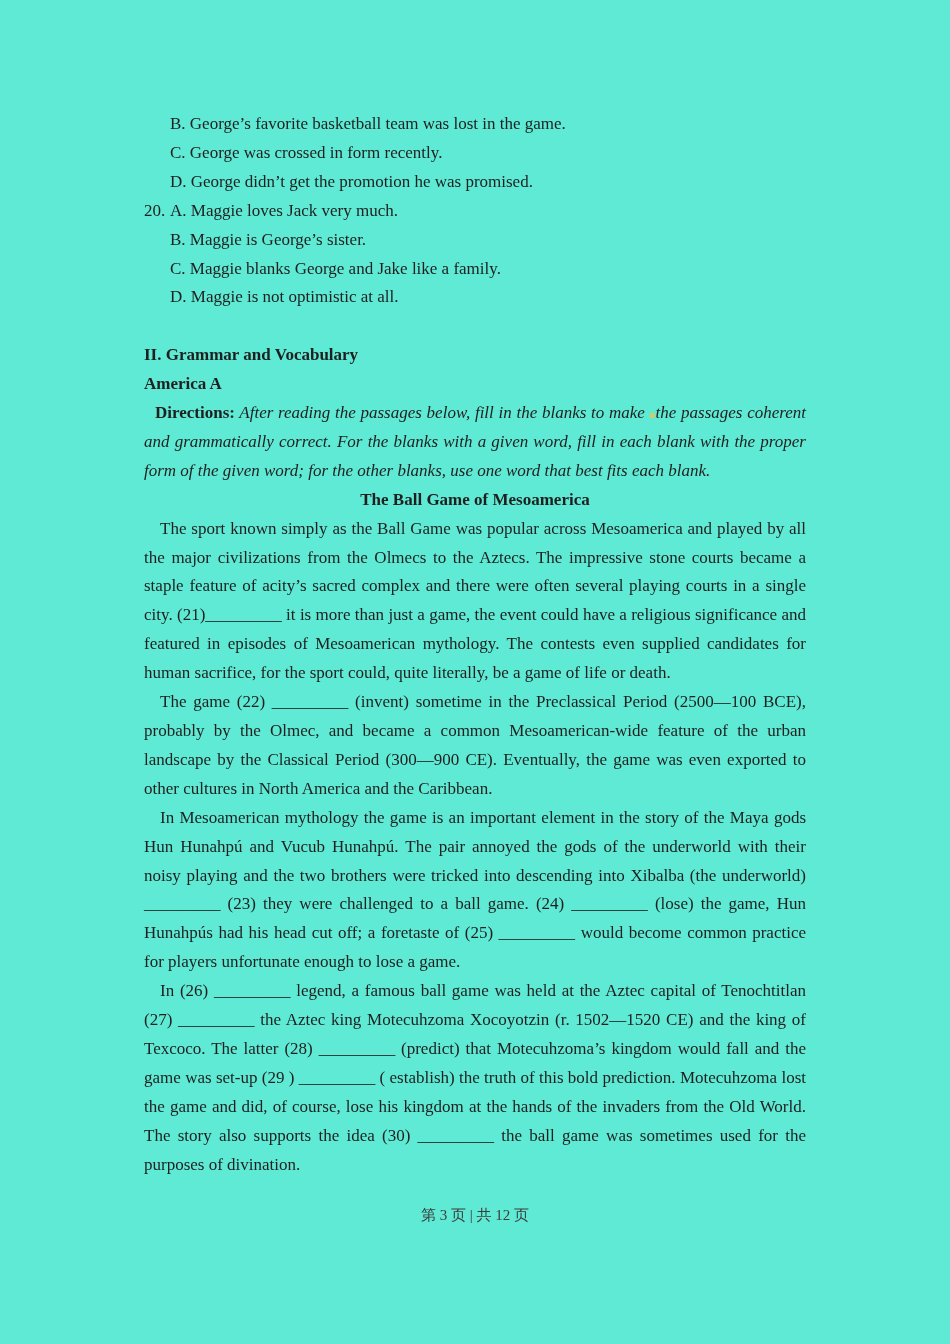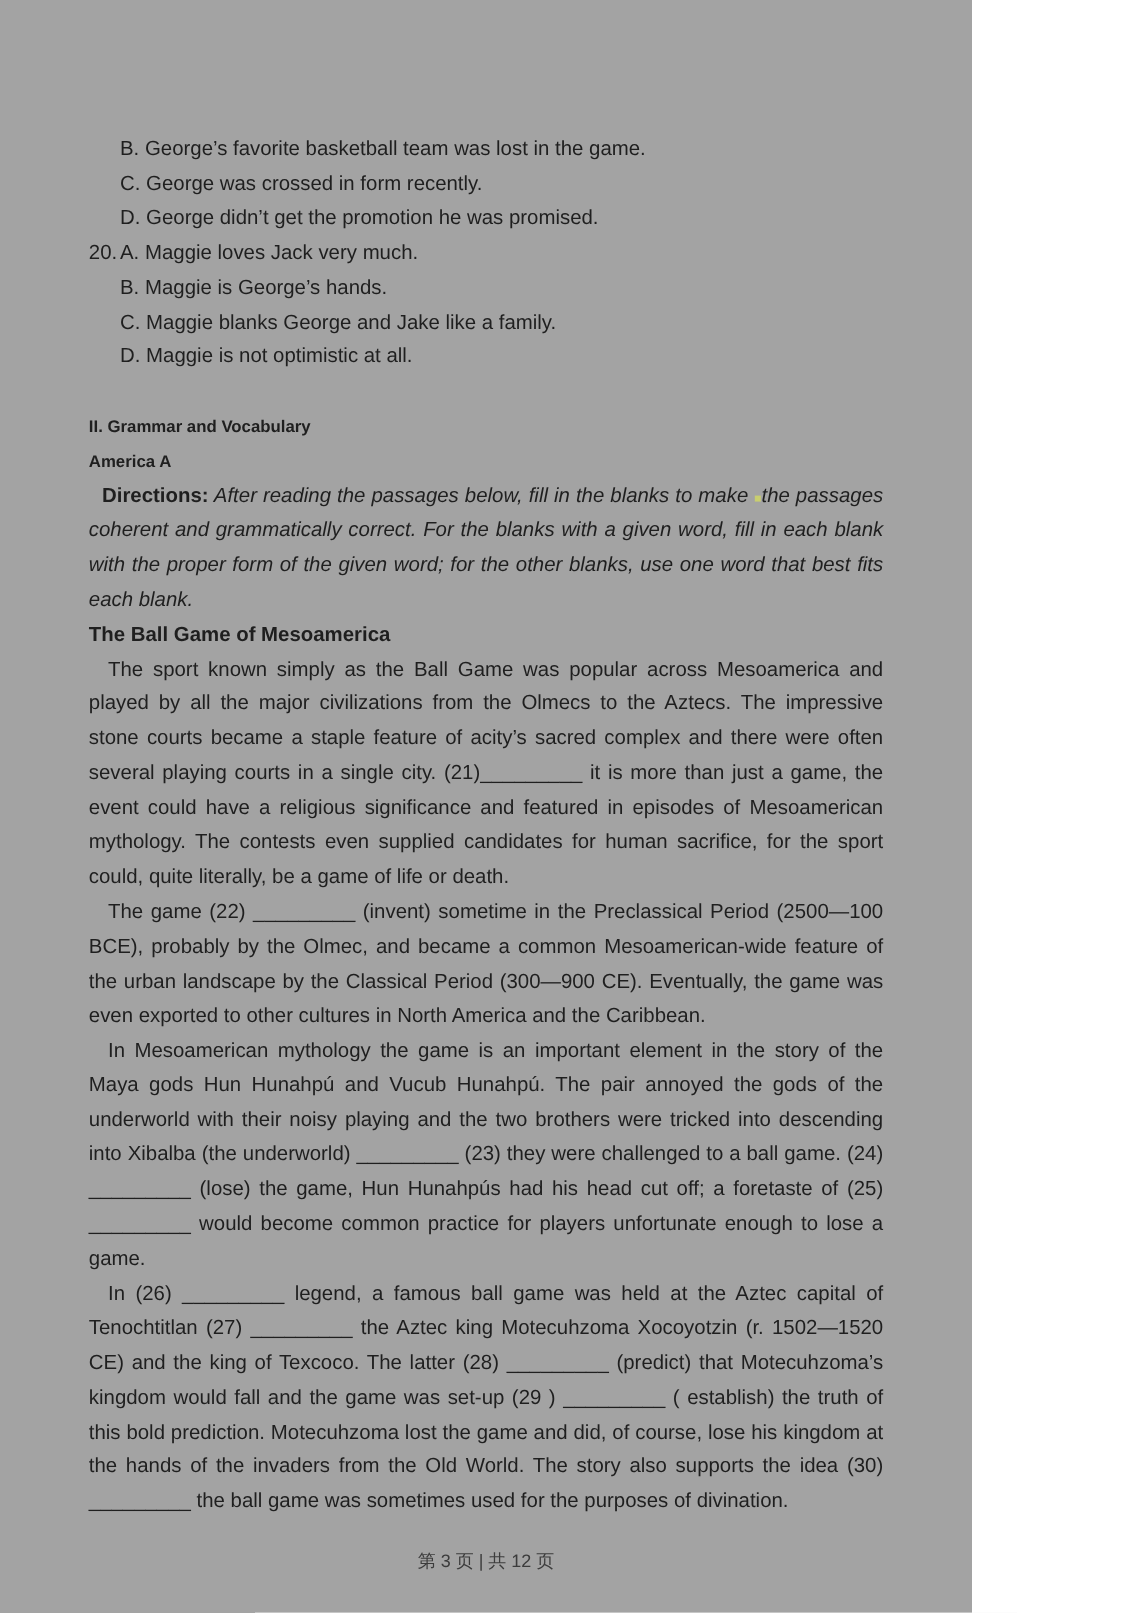--- a/index.html
+++ b/index.html
@@ -1,58 +1,59 @@
 <!DOCTYPE html>
 <html><head>
 <meta charset="utf-8">
 <style>
   * { margin: 0; padding: 0; box-sizing: border-box; }
   html, body { background: #ffffff; }
   .page {
-    width: 810px;
+    width: 950px;
     height: 1344px;
-    background: #a3a3a3;
+    background: #5eead4;
     position: relative;
     overflow: hidden;
-    font-family: Liberation Sans, sans-serif;
+    font-family: Liberation Serif, serif;
     color: #1f1f1f;
   }
   .content {
     width: 662px;
     margin: 0 auto;
     padding-top: 110px;
     font-size: 17px;
     line-height: 28.9px;
   }
   .options-block { text-align: left; }
   .opt-line { display: flex; }
   .opt-num { width: 26px; flex: 0 0 26px; }
   .opt-text { flex: 1; }
   .heading {
     font-weight: bold;
-    font-size: 14px;
+    font-size: 17px;
     line-height: 28.9px;
   }
   .heading-first { margin-top: 28.9px; }
   .directions {
     text-align: justify;
     text-indent: 11px;
   }
   .directions .dir-label { font-weight: bold; font-style: normal; }
   .directions .dir-body { font-style: italic; }
   .artifact-dot {
     display: inline-block;
     width: 5px;
     height: 5px;
     background: #c9ce6f;
     vertical-align: baseline;
     margin-right: 1px;
   }
   .passage-title {
     font-weight: bold;
+    text-align: center;
   }
   .para {
     text-align: justify;
     text-indent: 16px;
   }
   .footer {
     margin-top: 21px;
     text-align: center;
     font-size: 15px;
     line-height: 29px;
@@ -77,21 +78,21 @@
       <div class="opt-line">
         <span class="opt-num"></span>
         <span class="opt-text">D. George didn’t get the promotion he was promised.</span>
       </div>
       <div class="opt-line">
         <span class="opt-num">20.</span>
         <span class="opt-text">A. Maggie loves Jack very much.</span>
       </div>
       <div class="opt-line">
         <span class="opt-num"></span>
-        <span class="opt-text">B. Maggie is George’s hands.</span>
+        <span class="opt-text">B. Maggie is George’s sister.</span>
       </div>
       <div class="opt-line">
         <span class="opt-num"></span>
         <span class="opt-text">C. Maggie blanks George and Jake like a family.</span>
       </div>
       <div class="opt-line">
         <span class="opt-num"></span>
         <span class="opt-text">D. Maggie is not optimistic at all.</span>
       </div>
     </div>

